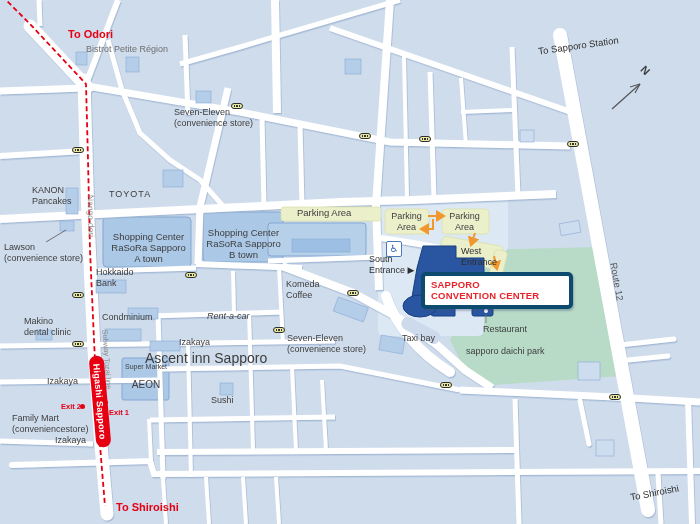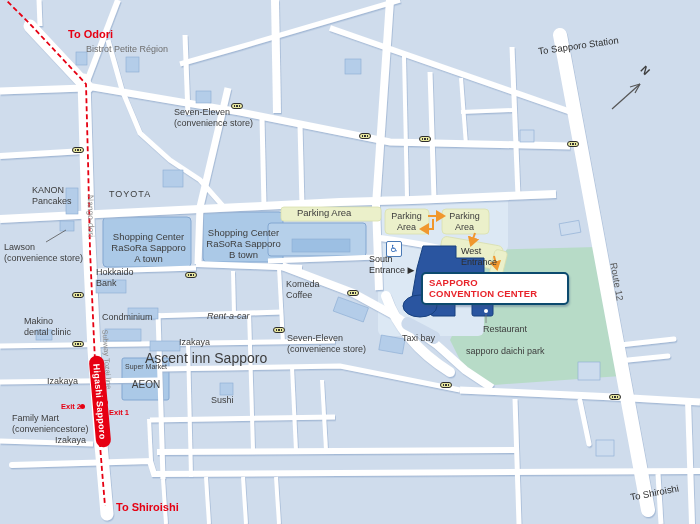--- a/index.html
+++ b/index.html
@@ -8,21 +8,21 @@
   #map svg{position:absolute;left:0;top:0;}
   .lbl{position:absolute;font-size:9px;line-height:1.18;color:#3d3d3d;
        white-space:pre-line;z-index:30;}
   .c{text-align:center;}
   .nowrap{white-space:nowrap;}
   .gray{color:#6f6f6f;}
   .red{color:#e60012;font-weight:bold;font-size:11px;white-space:nowrap;}
   .redsm{color:#e60012;font-size:7.5px;font-weight:bold;white-space:nowrap;}
   .rot{transform-origin:center center;}
   .scc-box{position:absolute;left:421px;top:272px;width:134px;z-index:40;
-       background:#ffffff;border:2px solid #0c4a6e;border-radius:5px;
+       background:#ffffff;border:4px solid #0c4a6e;border-radius:5px;
        box-shadow:1px 2px 2px rgba(60,80,120,.35);padding:3px 4px 3px 6px;}
   .scc-text{color:#e8232a;font-weight:bold;font-size:9.5px;line-height:1.2;
        white-space:pre-line;letter-spacing:0.2px;}
   .capsule{position:absolute;left:54px;top:394px;width:92px;height:15px;
        background:#e60012;border-radius:9px;z-index:35;
        transform:rotate(85deg);transform-origin:center center;
        display:flex;align-items:center;justify-content:center;}
   .capsule span{color:#ffffff;font-size:9px;font-weight:bold;white-space:nowrap;
        letter-spacing:0.3px;}
   .tl{position:absolute;width:12px;height:6px;background-color:#e9e9a0;

